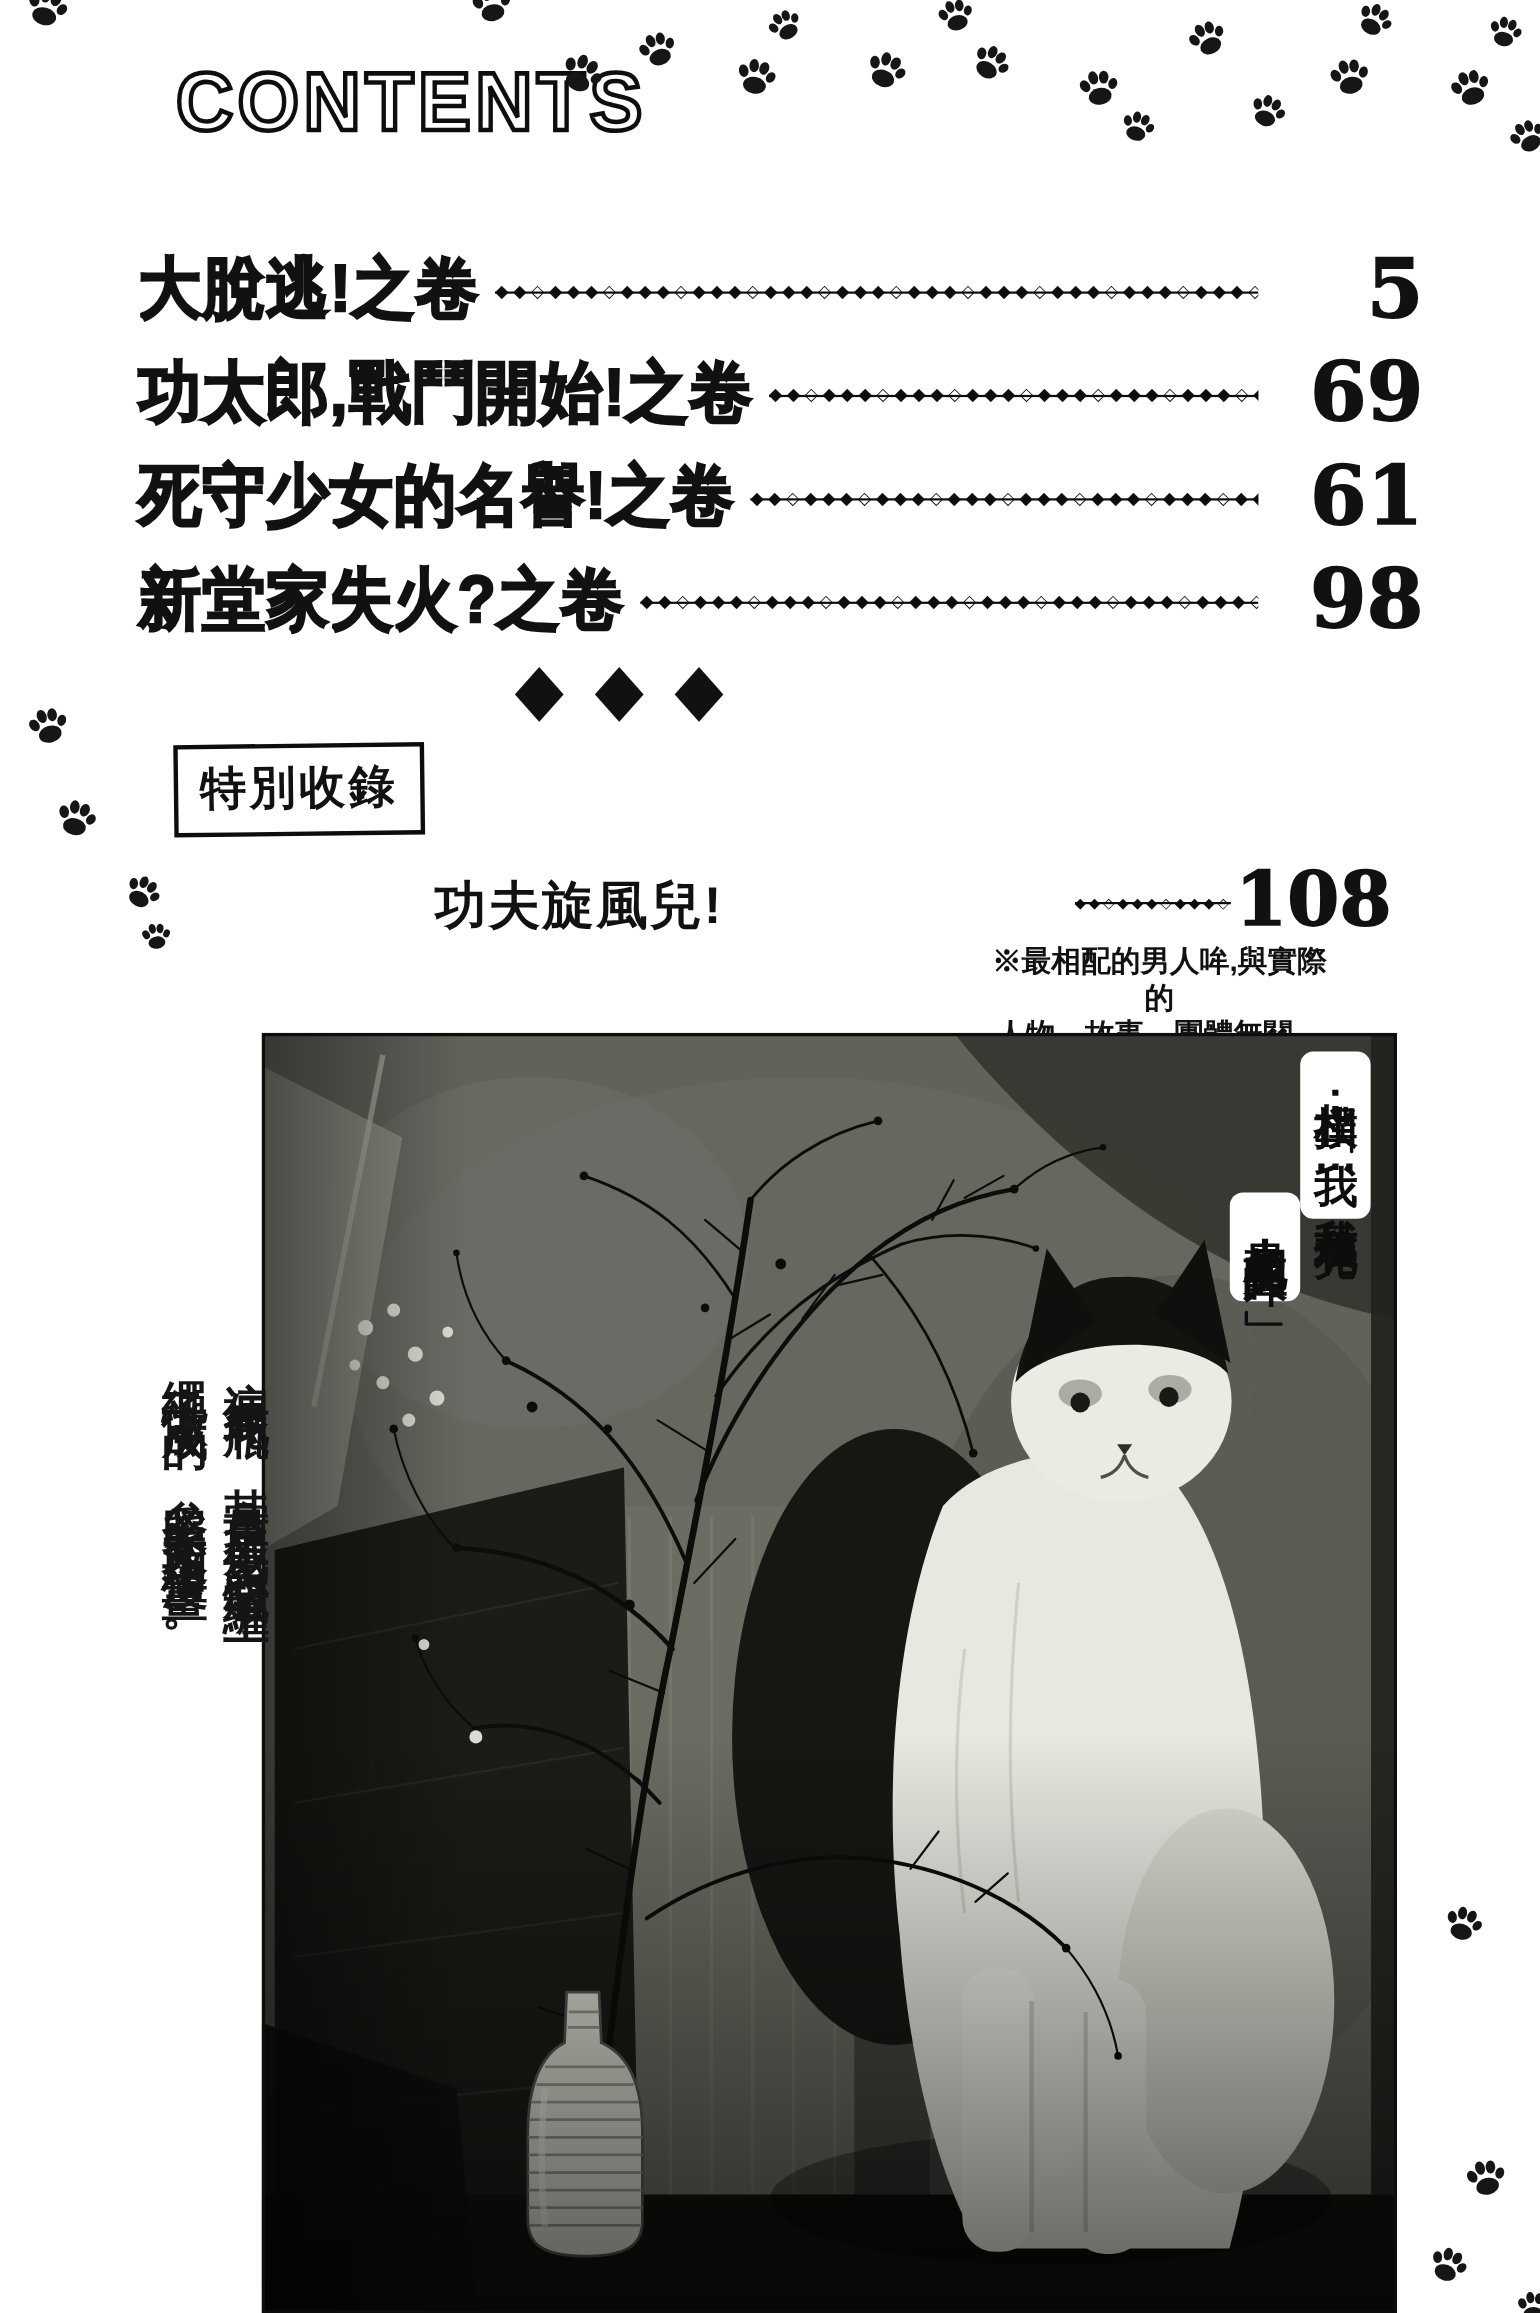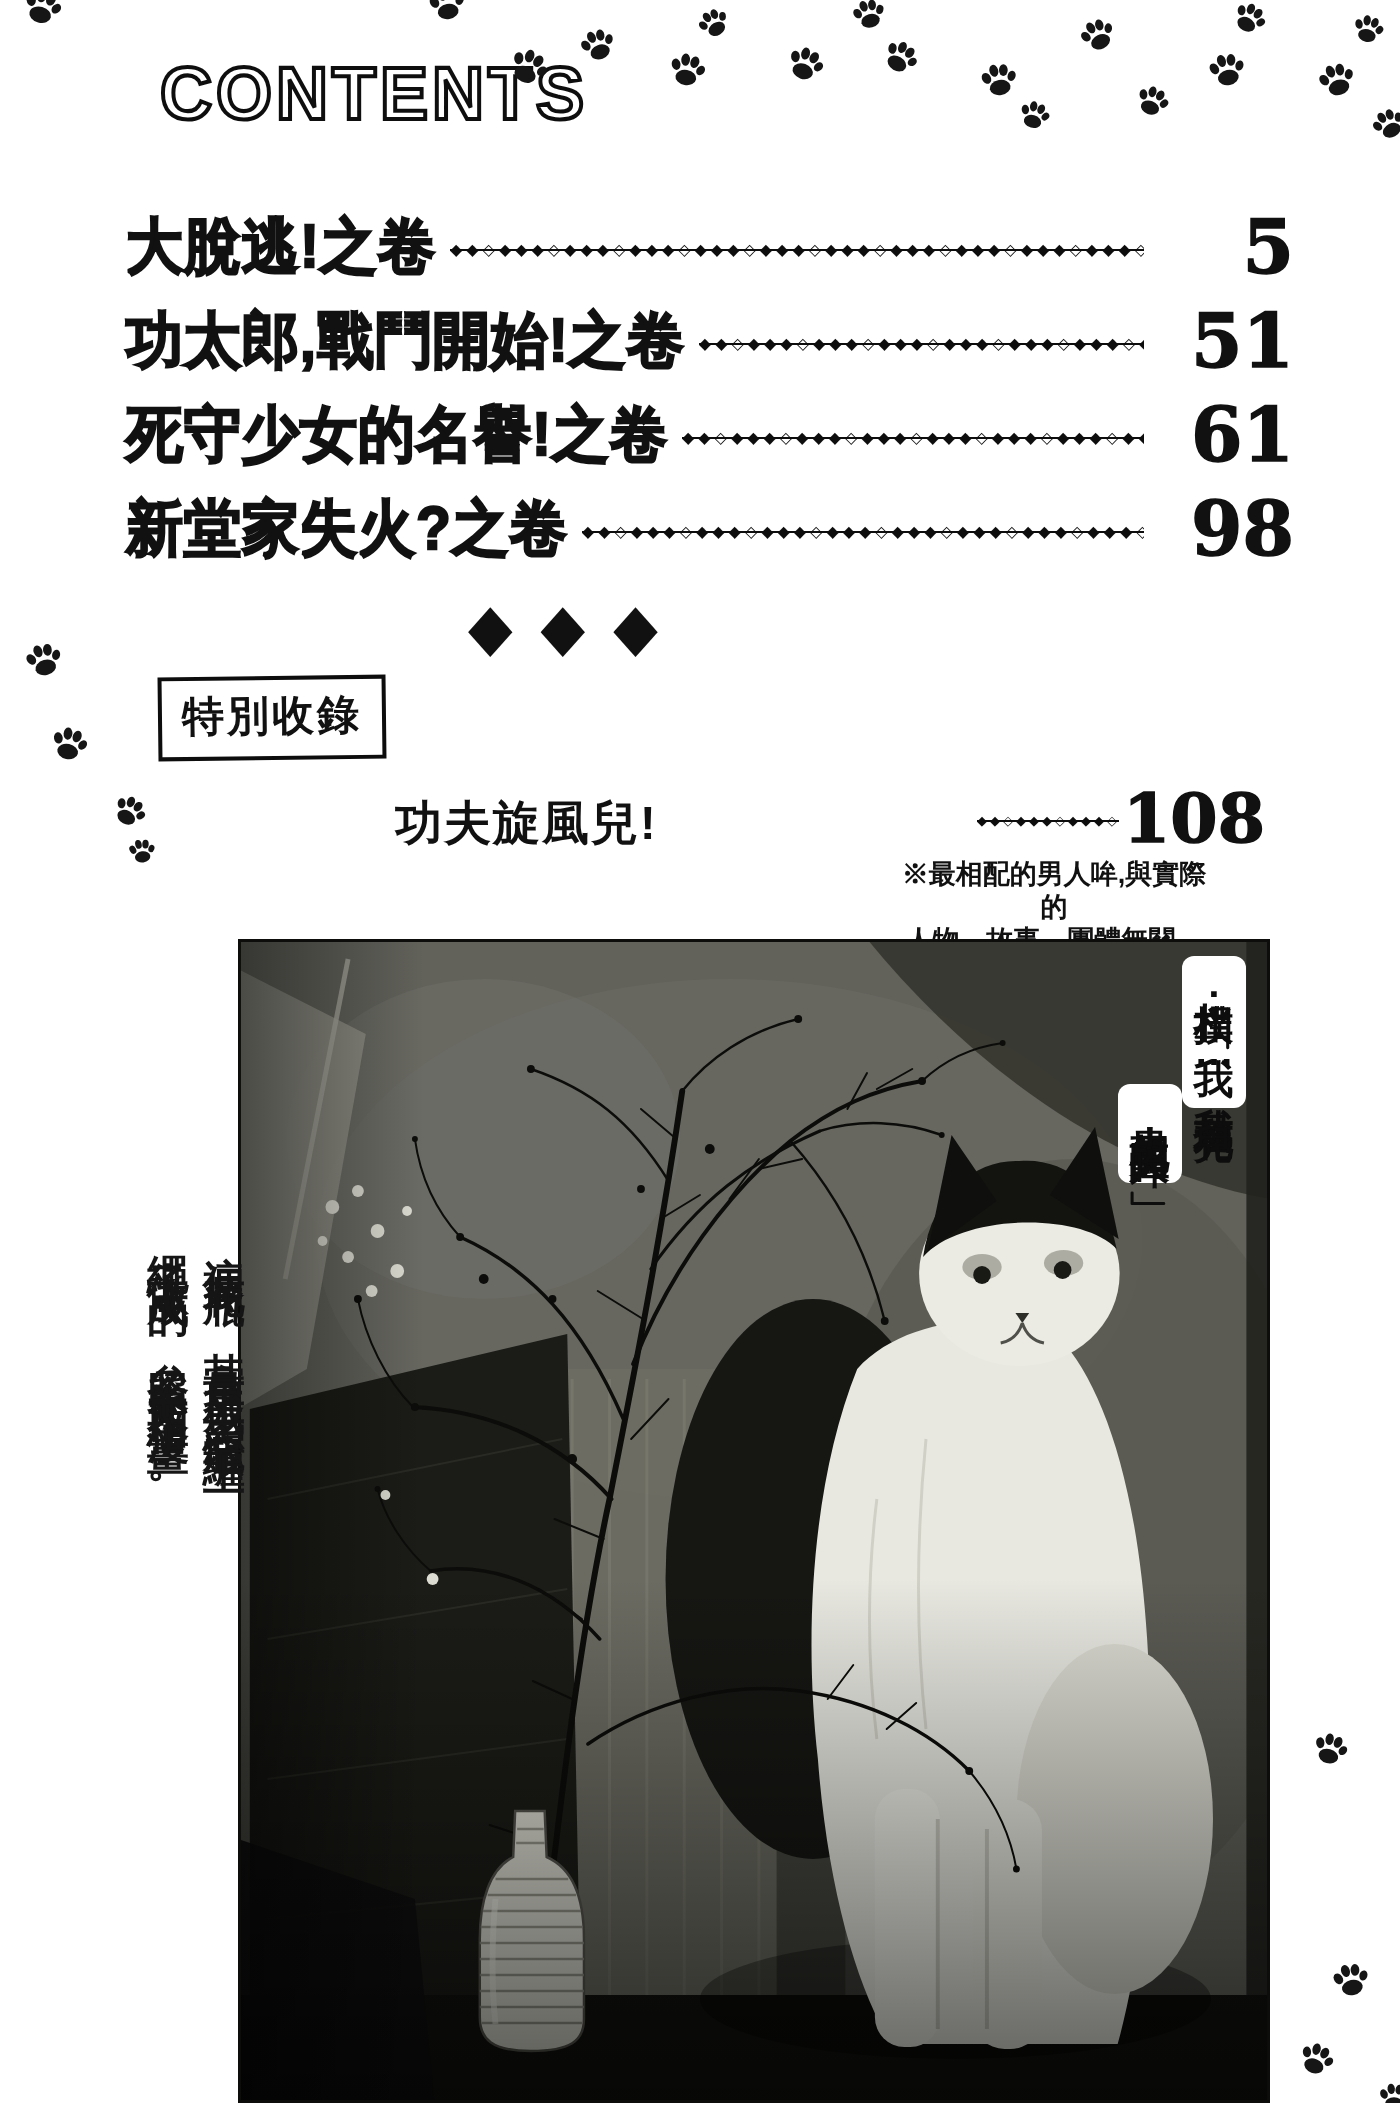--- a/index.html
+++ b/index.html
@@ -11,21 +11,21 @@
   
   .contents-title{
     position:absolute;left:160px;top:52px;
     font-size:72px;font-weight:700;letter-spacing:4px;
     color:#fff;-webkit-text-stroke:4px #0e0e0e;
     transform:scaleY(1.04);
   }
   
   .paw{position:absolute;overflow:visible;}
   
-  .toc{position:absolute;left:126px;top:200px;width:1168px;}
+  .toc{position:absolute;left:126px;top:216px;width:1168px;}
   .toc-row{display:flex;align-items:center;height:94px;}
   .toc-title{
     font-size:57px;font-weight:700;white-space:nowrap;
     -webkit-text-stroke:2.2px #111;letter-spacing:1px;transform:scaleY(1.06);
   }
   .leader{flex:1;margin:6px 10px 0 14px;height:26px;overflow:hidden;position:relative;}
   .leader::before{content:"";position:absolute;left:0;right:0;top:12px;height:2px;background:#0d0d0d;}
   .leader-track{
     position:absolute;left:0;top:0;font-size:16px;line-height:26px;
     letter-spacing:4px;white-space:nowrap;color:#0d0d0d;
@@ -186,21 +186,21 @@
       <span class="leader">
           <span class="leader-track">◆◆◇◆◆◆◇◆◆◆◇◆◆◆◇◆◆◆◇◆◆◆◇◆◆◆◇◆◆◆◇◆◆◆◇◆◆◆◇◆◆◆◇◆◆◆◇◆◆◆◇◆◆◆◇◆◆◆◇◆◆◆◇◆◆◆◇◆◆◆</span>
         </span>
       <span class="toc-page">5</span>
     </div>
     <div class="toc-row">
       <span class="toc-title">功太郎,戰鬥開始!之卷</span>
       <span class="leader">
           <span class="leader-track">◆◆◇◆◆◆◇◆◆◆◇◆◆◆◇◆◆◆◇◆◆◆◇◆◆◆◇◆◆◆◇◆◆◆◇◆◆◆◇◆◆◆◇◆◆◆◇◆◆◆◇◆◆◆◇◆◆◆◇◆◆◆◇◆◆◆◇◆◆◆</span>
         </span>
-      <span class="toc-page">51</span>
+      <span class="toc-page">69</span>
     </div>
     <div class="toc-row">
       <span class="toc-title">死守少女的名譽!之卷</span>
       <span class="leader">
           <span class="leader-track">◆◆◇◆◆◆◇◆◆◆◇◆◆◆◇◆◆◆◇◆◆◆◇◆◆◆◇◆◆◆◇◆◆◆◇◆◆◆◇◆◆◆◇◆◆◆◇◆◆◆◇◆◆◆◇◆◆◆◇◆◆◆◇◆◆◆◇◆◆◆</span>
         </span>
       <span class="toc-page">61</span>
     </div>
     <div class="toc-row">
       <span class="toc-title">新堂家失火?之卷</span>

